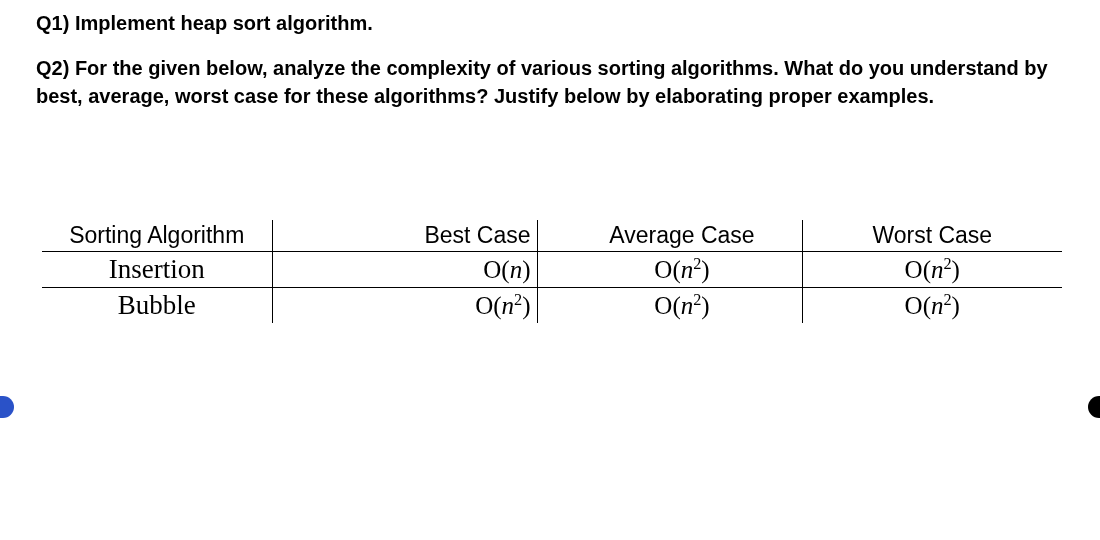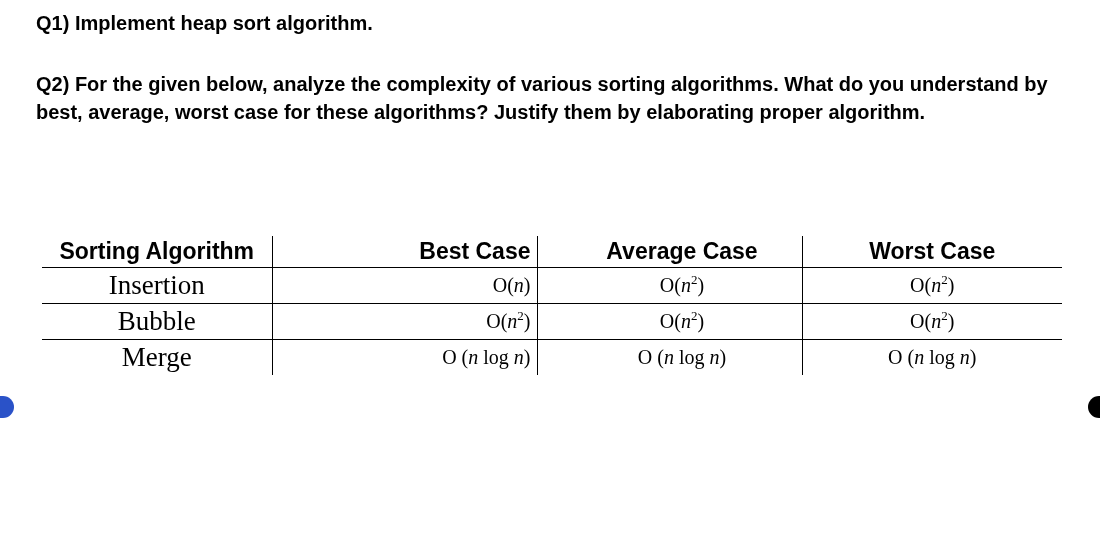--- a/index.html
+++ b/index.html
@@ -8,21 +8,21 @@
       height: 540px;
       font-family: Arial, Helvetica, sans-serif;
       background: #fff;
       color: #000;
       padding: 12px 36px;
       position: relative;
     }
     .q1 {
       font-size: 20px;
       font-weight: bold;
-      margin-bottom: 36px;
+      margin-bottom: 20px;
     }
     .q2 {
       font-size: 20px;
       font-weight: bold;
       margin-bottom: 8px;
       line-height: 1.38;
     }
     .table-wrap {
       margin-top: 110px;
       margin-left: 6px;
@@ -33,31 +33,31 @@
       width: 1020px;
     }
     th, td {
       text-align: center;
       font-size: 22px;
       padding: 2px 6px;
       border: none;
       font-weight: normal;
     }
     th {
-      font-weight: bold;
+      font-weight: normal;
       border-bottom: 1.5px solid #000;
       font-size: 23px;
     }
     td.alg {
       font-family: 'Times New Roman', Times, serif;
       font-size: 27px;
     }
     td.cell {
       font-family: 'Times New Roman', Times, serif;
-      font-size: 20px;
+      font-size: 25px;
     }
     
     th:nth-child(1), td:nth-child(1) { border-right: 1.5px solid #000; width: 230px;}
     th:nth-child(2), td:nth-child(2) { border-right: 1.5px solid #000; width: 265px; text-align: right;}
     th:nth-child(3), td:nth-child(3) { border-right: 1.5px solid #000; width: 265px; padding-left: 31px;}
     th:nth-child(4), td:nth-child(4) { width: 260px; }
 
     
     tbody tr { border-bottom: 1.5px solid #000; }
     tbody tr:last-child { border-bottom: none; }
@@ -82,21 +82,21 @@
       width: 12px;
       height: 22px;
       background: #000;
       border-radius: 14px 0 0 14px;
     }
   </style>
 </head>
 <body>
 
 <div class="q1">Q1) Implement heap sort algorithm.</div>
-<div class="q2">Q2) For the given below, analyze the complexity of various sorting algorithms. What do you understand by best, average, worst case for these algorithms? Justify them by elaborating proper algorithm.</div>
+<div class="q2">Q2) For the given below, analyze the complexity of various sorting algorithms. What do you understand by best, average, worst case for these algorithms? Justify below by elaborating proper examples.</div>
 
 <div class="table-wrap">
   <table>
     <thead>
       <tr>
         <th>Sorting Algorithm</th>
         <th>Best Case</th>
         <th>Average Case</th>
         <th>Worst Case</th>
       </tr>
@@ -107,24 +107,18 @@
           <td class="cell">O(<span class="fn">n</span>)</td>
           <td class="cell">O(<span class="fn">n</span><sup>2</sup>)</td>
           <td class="cell">O(<span class="fn">n</span><sup>2</sup>)</td>
         </tr>
         <tr>
           <td class="alg">Bubble</td>
           <td class="cell">O(<span class="fn">n</span><sup>2</sup>)</td>
           <td class="cell">O(<span class="fn">n</span><sup>2</sup>)</td>
           <td class="cell">O(<span class="fn">n</span><sup>2</sup>)</td>
         </tr>
-        <tr>
-          <td class="alg">Merge</td>
-          <td class="cell">O (<span class="fn">n</span> log <span class="fn">n</span>)</td>
-          <td class="cell">O (<span class="fn">n</span> log <span class="fn">n</span>)</td>
-          <td class="cell">O (<span class="fn">n</span> log <span class="fn">n</span>)</td>
-        </tr>
       </tbody>
   </table>
 </div>
 
 <div class="left-bullet"></div>
 <div class="right-arc"></div>
 
 </body></html>

